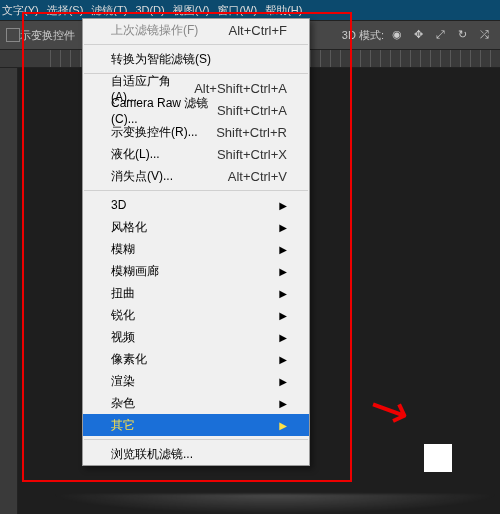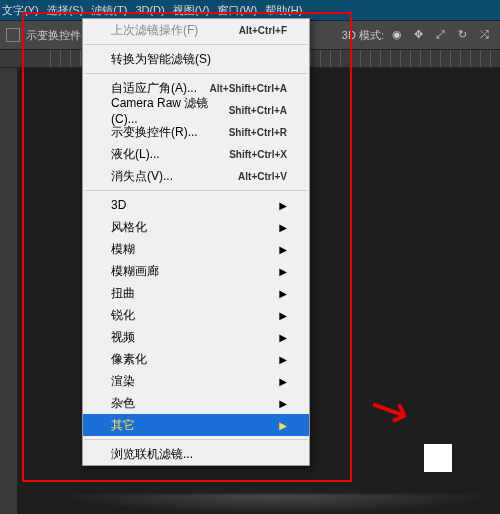--- a/index.html
+++ b/index.html
@@ -2,37 +2,37 @@
 <html><head>
 <meta charset="utf-8">
 <style>
   * { margin: 0; padding: 0; box-sizing: border-box; font-family: "Microsoft YaHei", "SimSun", sans-serif; }
   body { background: #2e2e2e; width: 500px; height: 514px; overflow: hidden; position: relative; }
 
   .menubar { background: #0c4a6e; height: 20px; display: flex; align-items: center; padding-left: 2px; color: #ddd; font-size: 11px; gap: 8px; }
   .menubar span { cursor: default; }
 
   .toolbar { background: #474747; height: 30px; border-top: 1px solid #222; border-bottom:1px solid #222; display:flex; align-items:center; justify-content:space-between; padding: 0 6px; color:#ccc; font-size:11px;}
-  .toolbar .left { display:flex; align-items:center; gap:6px;}
+  .toolbar .left { display:flex; align-items:center; gap:0;}
   .toolbar .left .box { width:14px; height:14px; border:1px solid #888;}
   .toolbar .right { display:flex; align-items:center; gap:8px;}
   .toolbar .icon { width:14px; height:14px; display:inline-block; }
 
   .ruler-h { background:#3a3a3a; height:18px; border-bottom:1px solid #222; margin-left:0; position:relative;}
   .ruler-h::before { content:""; display:block; height:100%; background-image: repeating-linear-gradient(to right, #888 0 1px, transparent 1px 10px); opacity:.4; margin-left:50px;}
   .canvas-area { background:#1e1e1e; height: 446px; position:relative;}
   .ruler-v { position:absolute; left:0; top:0; width:18px; height:100%; background:#3a3a3a; border-right:1px solid #222;}
 
   .menu { position:absolute; top:18px; left:82px; width:228px; background:#f0f0f0; border:1px solid #9a9a9a; box-shadow: 3px 3px 6px rgba(0,0,0,.4); font-size:12px; color:#000; z-index:10;}
   .menu .item { display:flex; align-items:center; justify-content:space-between; padding: 4px 22px 4px 28px; position:relative; height:22px;}
   .menu .item.disabled { color:#888;}
   .menu .item.highlight { background:#1a6fd8; color:#fde047;}
   .menu .sep { height:1px; background:#d0d0d0; margin: 3px 1px;}
   .menu .arrow { font-size:10px;}
-  .menu .shortcut { color:#333; font-size:10px;font-weight:bold;}
+  .menu .shortcut { color:#333; font-size:13px;}
 
   .red-box { position:absolute; border:2px solid #e00; pointer-events:none;}
   .red-arrow { position:absolute; color:#e00; font-size:48px; transform: rotate(-25deg); pointer-events:none;}
 
   .white-sq { position:absolute; width:28px; height:28px; background:#fff;}
   .canvas-edge { position:absolute; bottom:0; left:50px; right:0; height:20px; background: radial-gradient(ellipse at center top, rgba(255,255,255,.2), transparent 70%); filter:blur(1px);}
 </style>
 </head>
 <body>
 

